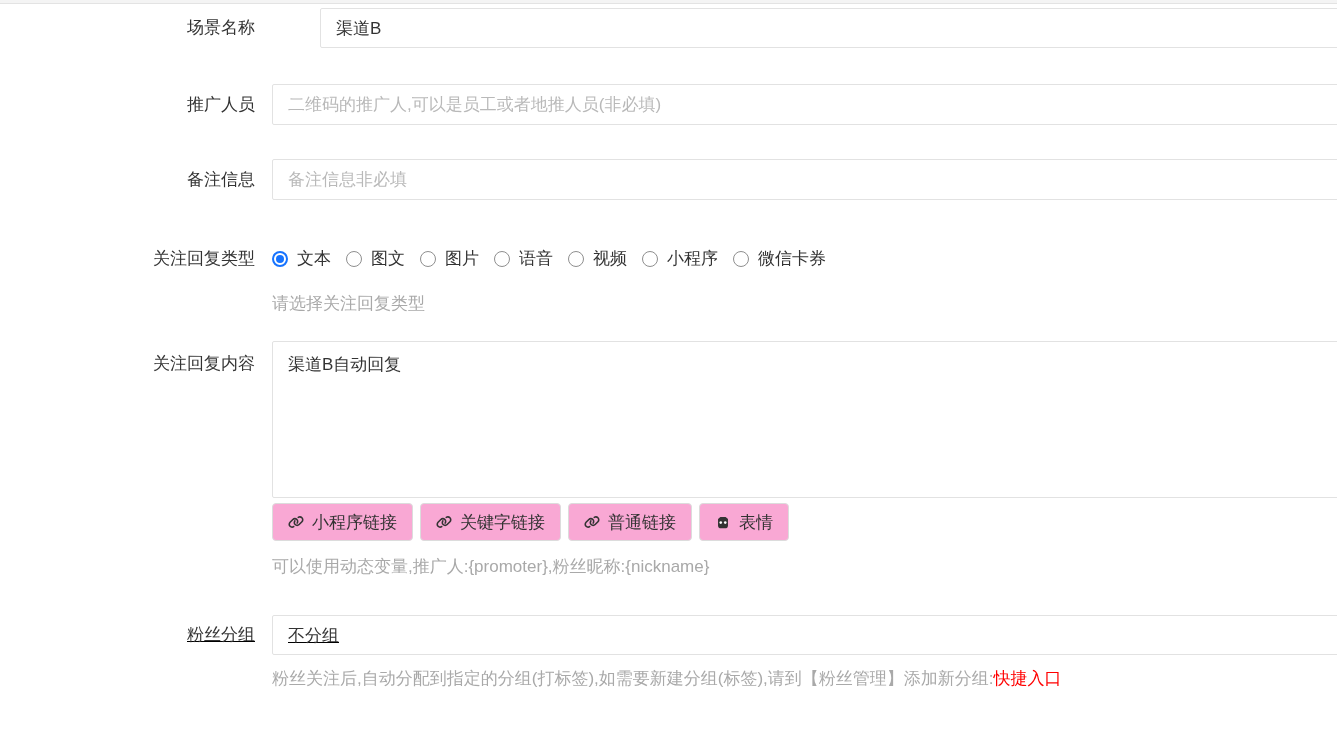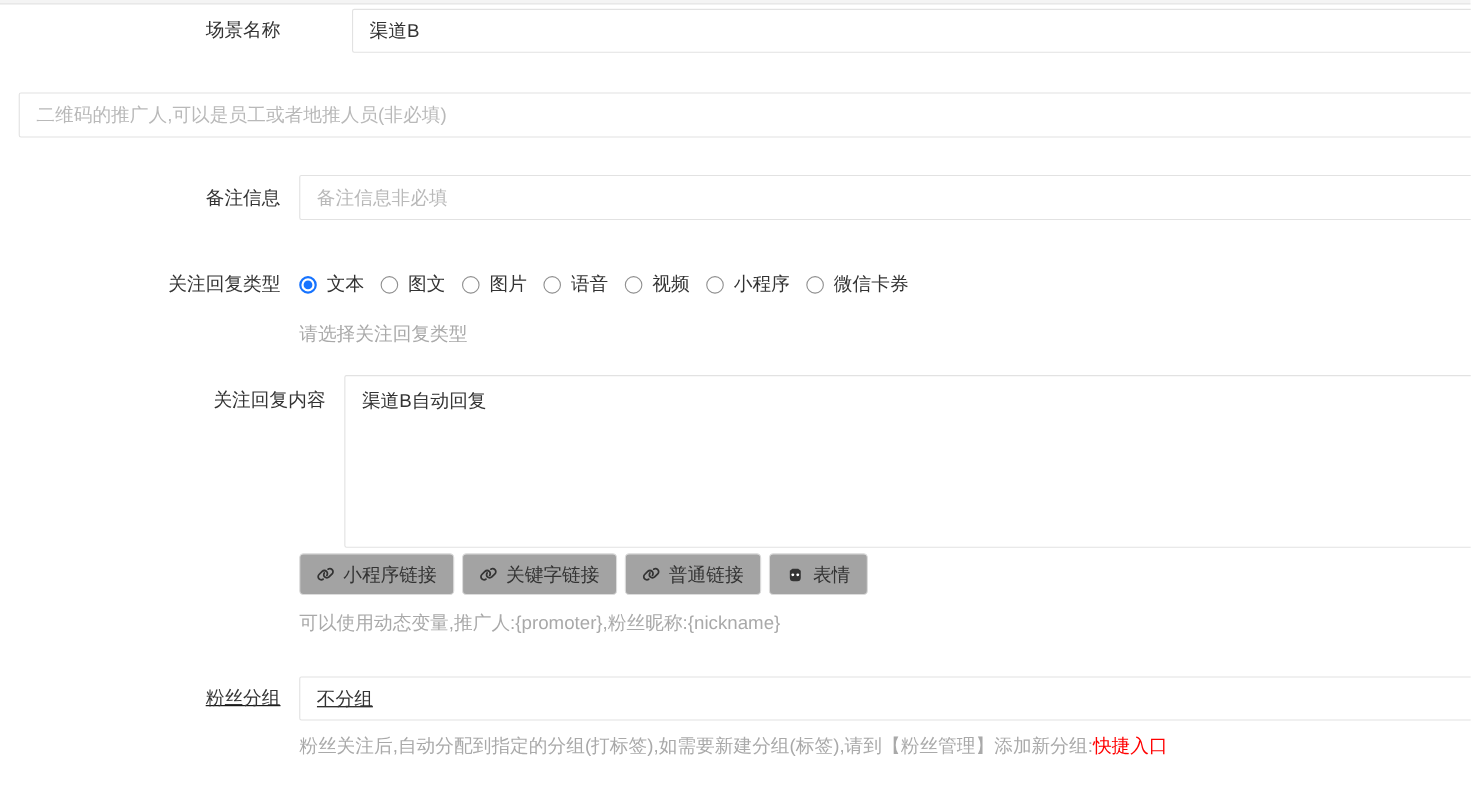--- a/index.html
+++ b/index.html
@@ -35,40 +35,41 @@
   .radio-item{display:inline-flex;align-items:center;gap:9px;font-size:17px;color:var(--label);cursor:pointer;white-space:nowrap;justify-content:center;}
   .radio{width:16px;height:16px;border:1px solid #8f8f8f;border-radius:50%;background:#fff;
     display:inline-flex;align-items:center;justify-content:center;flex:none;}
   .radio.checked{border:2px solid var(--accent);}
   .radio.checked::after{content:"";width:8px;height:8px;border-radius:50%;background:var(--accent);}
 
   .helper{position:absolute;left:272px;font-size:17px;color:var(--muted);line-height:22px;white-space:nowrap;}
 
   .toolbar{position:absolute;left:272px;display:flex;gap:7px;}
   .tool-btn{display:inline-flex;align-items:center;gap:8px;height:38px;padding:0 15px;
-    background:#a3a3a3;border:1px solid var(--btn-border);border-radius:4px;font-size:17px;color:#333;
+    background:#f9a8d4;border:1px solid var(--btn-border);border-radius:4px;font-size:17px;color:#333;
     cursor:pointer;font-family:inherit;white-space:nowrap;}
   .tool-btn svg{flex:none;}
 
   .red-link{color:var(--link-red);cursor:pointer;text-decoration:none;font-family:Liberation Serif, serif;}
 </style>
 </head>
 <body>
 
 <div class="page">
   <div class="top-strip"></div>
 
   <div class="row" style="top:8px;gap:48px;">
     <div class="flabel" style="line-height:40px;">场景名称</div>
     <div class="control">
       <input class="text-input" type="text" value="渠道B" style="">
     </div>
   </div>
 
   <div class="row" style="top:84px;">
+    <div class="flabel" style="line-height:41px;">推广人员</div>
     <div class="control">
       <input class="text-input" style="height: 41px;" type="text" placeholder="二维码的推广人,可以是员工或者地推人员(非必填)">
     </div>
   </div>
 
   <div class="row" style="top:159px;">
     <div class="flabel" style="line-height:41px;">备注信息</div>
     <div class="control">
       <input class="text-input" style="height: 41px;" type="text" placeholder="备注信息非必填">
     </div>
@@ -103,21 +104,21 @@
         </label>
         <label class="radio-item">
           <span class="radio"></span>
           <span>微信卡券</span>
         </label>
       </div>
   </div>
   <div class="helper" style="top:283px;margin-top:10px;">请选择关注回复类型</div>
 
   <div class="row" style="top:341px;">
-    <div class="flabel" style="padding-top:11px;line-height:24px;margin-left:41px;">关注回复内容</div>
+    <div class="flabel" style="padding-top:11px;line-height:24px;">关注回复内容</div>
     <div class="control">
       <textarea class="textarea" style="">渠道B自动回复</textarea>
     </div>
   </div>
   <div class="toolbar" style="top:503px;">
       <button class="tool-btn">
         <span style="display: inline-flex;">
           <svg width="16" height="14" viewBox="0 0 640 512" aria-hidden="true">
             <path fill="currentColor" d="M579.8 267.7c56.5-56.5 56.5-148 0-204.5c-50-50-128.8-56.5-186.3-15.4l-1.6 1.1c-14.4 10.3-17.7 30.3-7.4 44.6s30.3 17.7 44.6 7.4l1.6-1.1c32.1-22.9 76-19.3 103.8 8.6c31.5 31.5 31.5 82.5 0 114L422.3 334.8c-31.5 31.5-82.5 31.5-114 0c-27.9-27.9-31.5-71.8-8.6-103.8l1.1-1.6c10.3-14.4 6.9-34.4-7.4-44.6s-34.4-6.9-44.6 7.4l-1.1 1.6C206.5 251.2 213 330 263 380c56.5 56.5 148 56.5 204.5 0L579.8 267.7zM60.2 244.3c-56.5 56.5-56.5 148 0 204.5c50 50 128.8 56.5 186.3 15.4l1.6-1.1c14.4-10.3 17.7-30.3 7.4-44.6s-30.3-17.7-44.6-7.4l-1.6 1.1c-32.1 22.9-76 19.3-103.8-8.6C74 372 74 321 105.5 289.5L217.7 177.2c31.5-31.5 82.5-31.5 114 0c27.9 27.9 31.5 71.8 8.6 103.9l-1.1 1.6c-10.3 14.4-6.9 34.4 7.4 44.6s34.4 6.9 44.6-7.4l1.1-1.6C433.5 260.8 427 182 377 132c-56.5-56.5-148-56.5-204.5 0L60.2 244.3z"></path>
           </svg>

